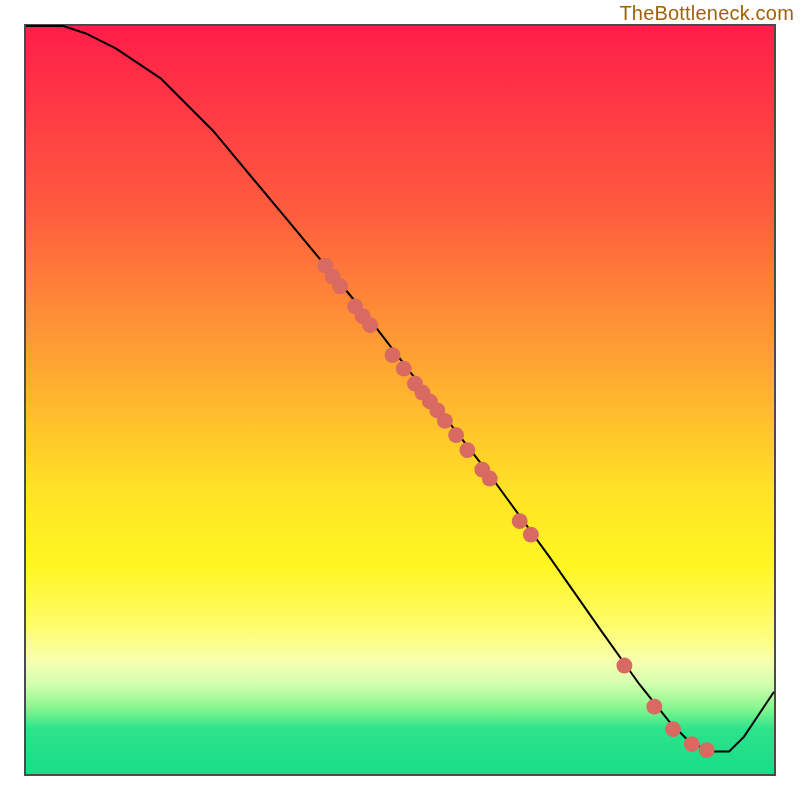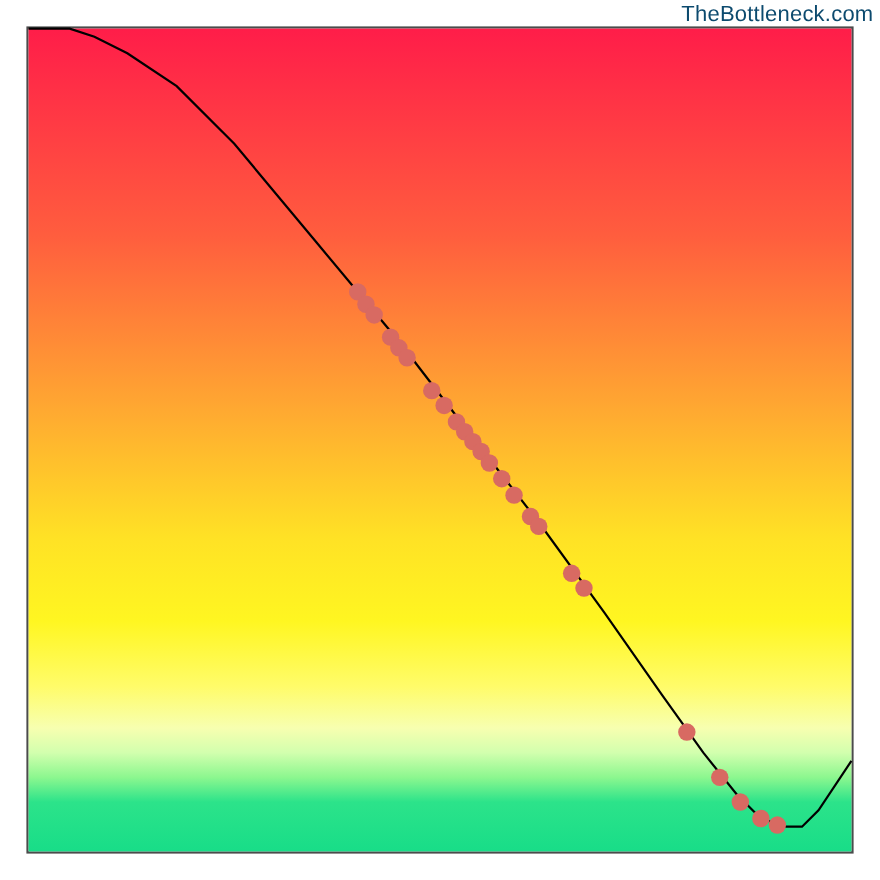--- a/index.html
+++ b/index.html
@@ -43,21 +43,21 @@
         #2ce38a 94%,
         #18dd88 100%
       );
   }
   .watermark {
     position: absolute;
     top: 2px;
     right: 6px;
     font-size: 20px;
     font-weight: 500;
-    color: #0c4a6e;
+    color: #a16207;
     letter-spacing: 0.2px;
   }
   svg.curve {
     position: absolute;
     inset: 0;
     width: 100%;
     height: 100%;
     overflow: visible;
   }
 </style>

